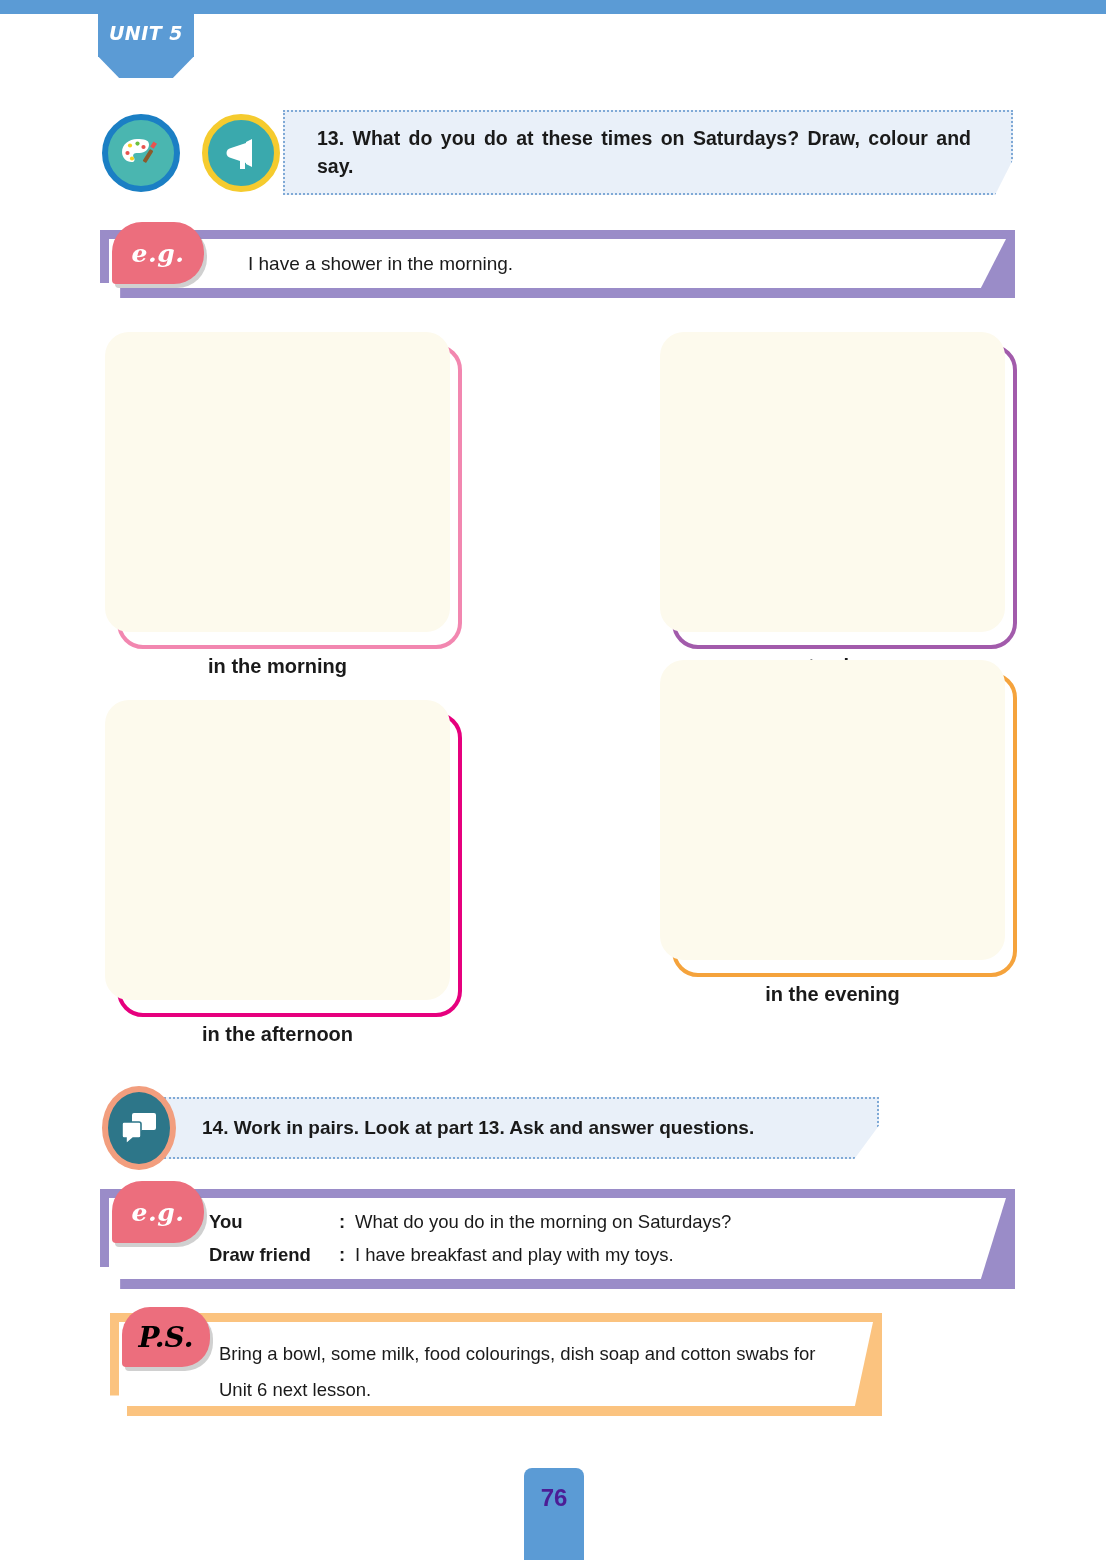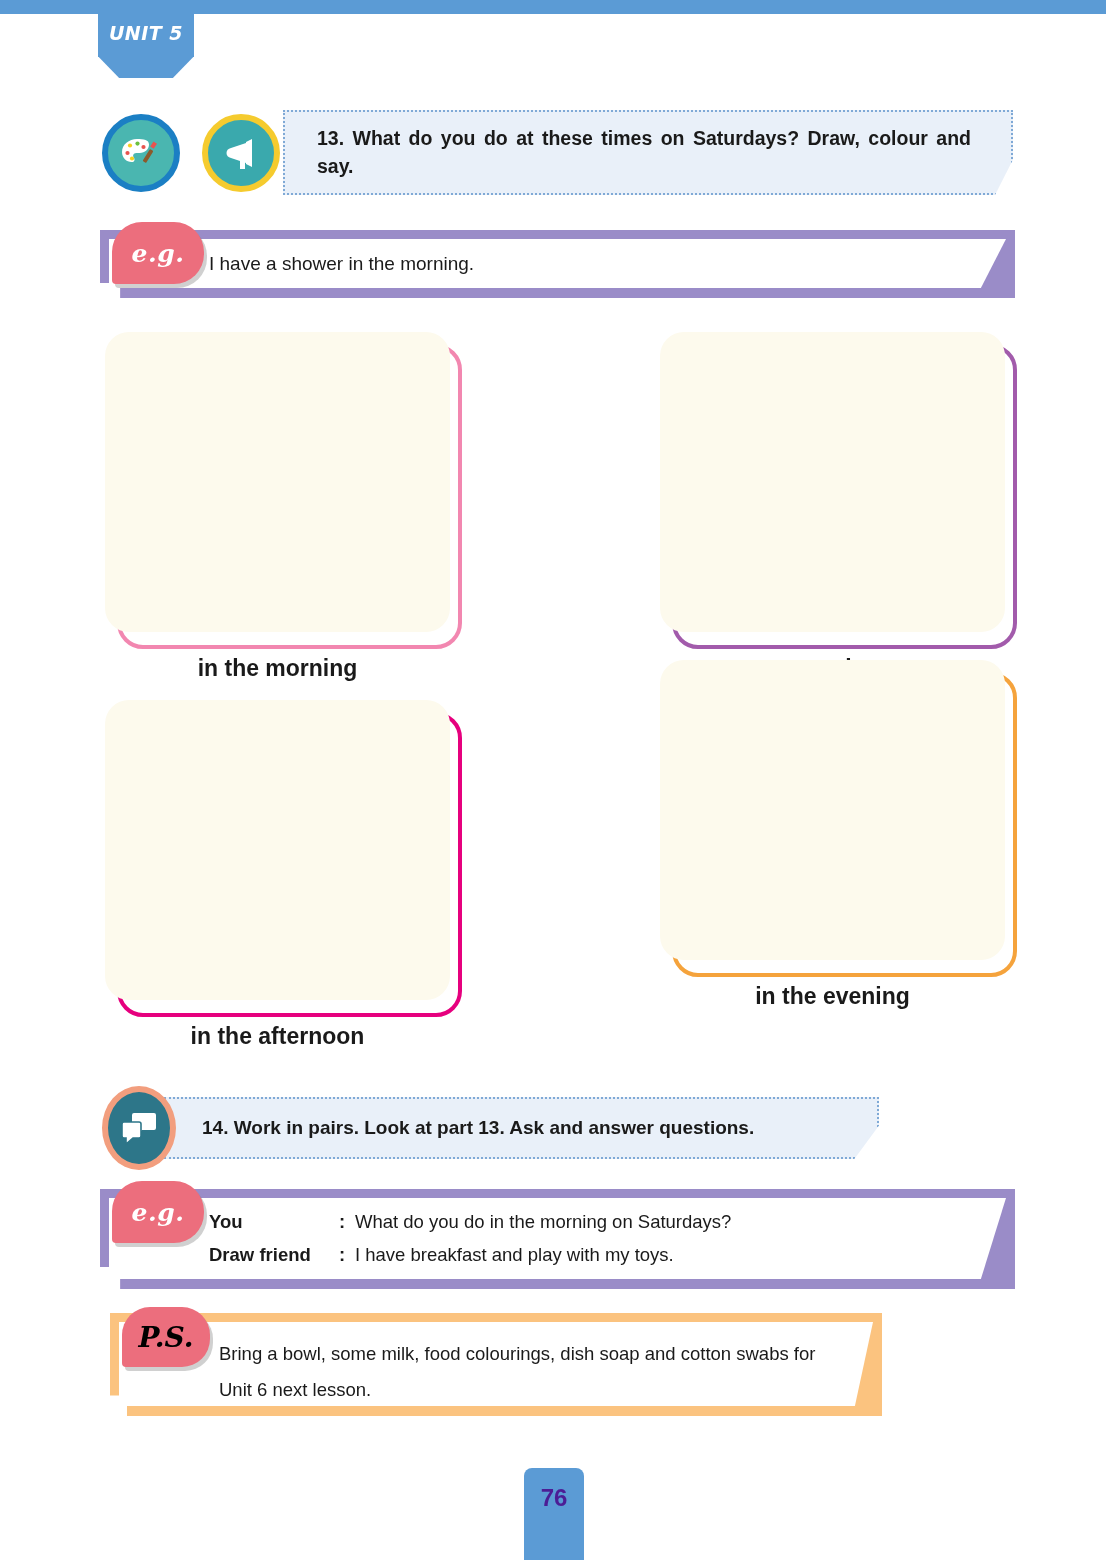--- a/index.html
+++ b/index.html
@@ -103,21 +103,21 @@
     display:flex; align-items:center; justify-content:center;
     z-index:5;
     box-shadow:3px 4px 0 rgba(120,120,120,0.35);
   }
   .eg-tag span {
     color:#ffffff; font-size:25px; font-style:italic; font-weight:bold;
     font-family:"DejaVu Serif", serif;
     letter-spacing:0.5px;
   }
 
-  .eg-text { font-size:19px; color:#1a1a1a; font-family:"Liberation Sans", sans-serif; }
+  .eg-text { font-size:19px; color:#1a1a1a; font-family:"Liberation Sans", sans-serif;margin-left:39px; }
 
   .dlg-line { display:flex; font-size:18.5px; color:#1a1a1a; line-height:1.75; }
   .dlg-who { font-weight:bold; width:130px; flex:0 0 130px; }
   .dlg-colon { font-weight:bold; width:16px; flex:0 0 16px; }
   .dlg-say { }
 
   
   .draw-cell { position:absolute; }
   .draw-box {
     position:relative;
@@ -131,21 +131,21 @@
     background:transparent;
   }
   .draw-box .face {
     position:absolute; left:0; top:0;
     width:345px; height:300px;
     border-radius:24px;
     background:#fdfaed;
   }
   .draw-caption {
     margin-top:18px; text-align:center; width:345px;
-    font-size:23px; font-weight:bold; color:#1a1a1a;
+    font-size:20px; font-weight:bold; color:#1a1a1a;
     font-family:"Liberation Sans", sans-serif;
   }
   #cell-morning   { top:332px;  left:105px; }
   #cell-noon      { top:332px;  left:660px; }
   #cell-afternoon { top:700px;  left:105px; }
   #cell-evening   { top:660px;  left:660px; }
 
   
   #ps-box { position:absolute; top:1313px; left:110px; width:772px; height:103px; }
   .ps-frame {

